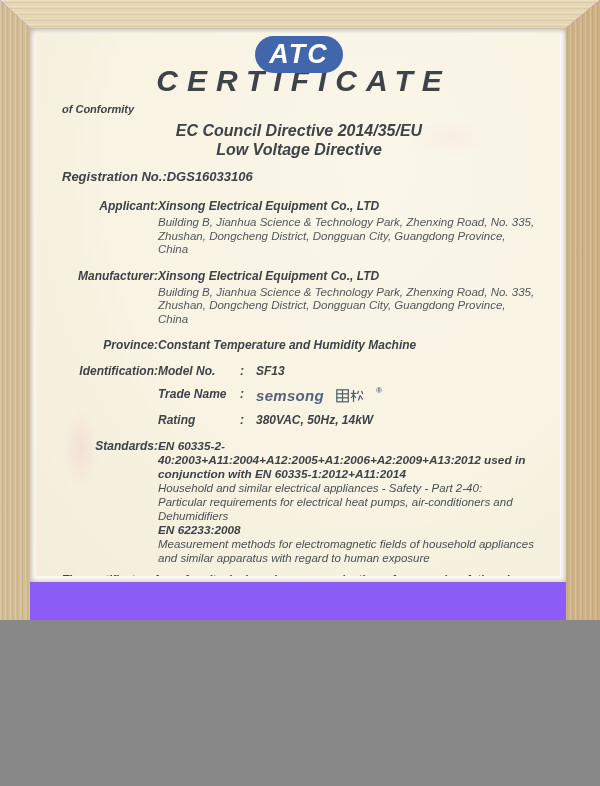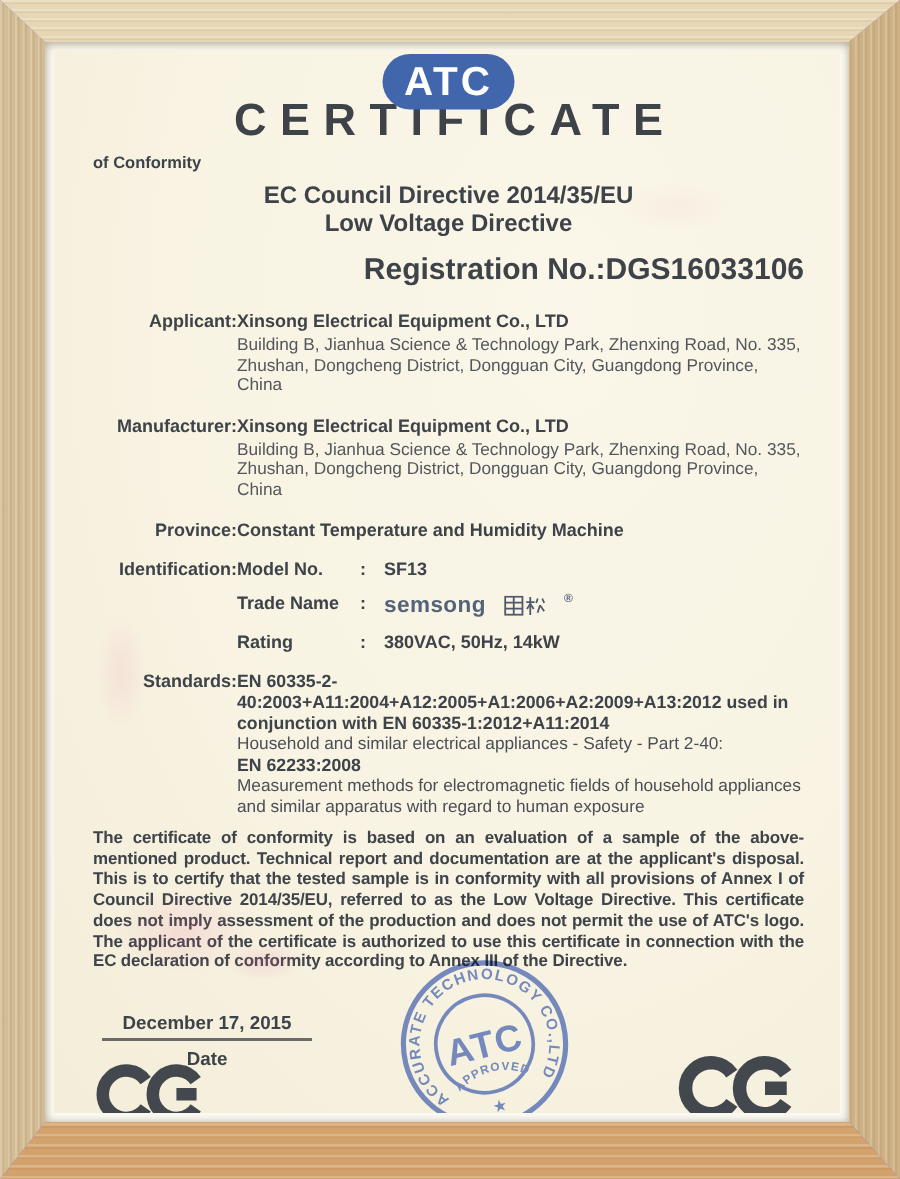--- a/index.html
+++ b/index.html
@@ -1,17 +1,17 @@
 <!DOCTYPE html>
 <html><head>
 <meta charset="utf-8">
 <style>
   html,body{margin:0;padding:0;background:#888;}
-  .scene{position:relative;width:600px;height:786px;overflow:hidden;background:#8b5cf6;
-         font-family:"Liberation Sans","DejaVu Sans",sans-serif;}
+  .scene{position:relative;width:600px;height:620px;overflow:hidden;background:#8b5cf6;
+         font-family:"Liberation Sans","DejaVu Sans",sans-serif;font-style:italic;}
   
   .wood{position:absolute;inset:0;}
   .wood-top{background:
       repeating-linear-gradient(to bottom, rgba(255,255,255,.22) 0 1px, rgba(140,105,60,.10) 2px 3px, transparent 3px 6px),
       linear-gradient(to bottom,#e7d7b4,#d5c09a);
       clip-path:polygon(0 0,600px 0,566px 28px,30px 28px);}
   .wood-right{background:
       repeating-linear-gradient(to right, rgba(255,255,255,.18) 0 1px, rgba(140,105,60,.12) 2px 3px, transparent 3px 5px),
       linear-gradient(to left,#cdb184,#dcc69e);
       clip-path:polygon(600px 0,600px 786px,566px 748px,566px 28px);}
@@ -36,21 +36,21 @@
   .s4{left:360px;top:80px;width:110px;height:50px;background:radial-gradient(closest-side,rgba(235,140,170,.07),transparent 70%);}
   
   .logo-pill{position:relative;z-index:2;width:88px;height:37px;margin:3px auto 0;border-radius:19px;
              background:#4166ab;color:#fff;font-weight:bold;font-size:27px;line-height:37px;
              text-align:center;letter-spacing:2px;}
   .cert-title{position:relative;z-index:1;margin:-7px 0 0;text-align:center;font-size:30px;line-height:30px;
               font-weight:bold;letter-spacing:9px;padding-left:9px;color:#3d4349;}
   .subtitle{margin-top:7px;text-align:left;font-size:11px;font-weight:bold;color:#3d4349;}
   .directive{text-align:center;font-size:16px;font-weight:bold;color:#3d4349;line-height:19px;}
   .directive.first{margin-top:6px;}
-  .registration{margin-top:10px;text-align:right;font-size:20px;font-weight:bold;color:#3d4349;}
+  .registration{margin-top:10px;text-align:left;font-size:13px;font-weight:bold;color:#3d4349;}
   
   .rows{margin-top:15px;}
   .row{display:grid;grid-template-columns:96px 1fr;margin-bottom:12px;}
   .row-label{font-size:12px;font-weight:bold;color:#3d4349;text-align:right;}
   .val-name{font-size:12px;font-weight:bold;color:#3d4349;line-height:14px;}
   .val-addr{font-size:11.5px;line-height:13.5px;color:#53575c;margin-top:3px;}
   .val-plain{font-size:12px;font-weight:bold;color:#3d4349;line-height:14px;}
   .id-grid{display:grid;grid-template-columns:82px 16px 1fr;row-gap:9px;font-size:12px;}
   .id-label,.id-colon{font-weight:bold;color:#3d4349;}
   .id-value{font-weight:bold;color:#3d4349;}
@@ -157,20 +157,21 @@
           <div class="id-colon">:</div>
           <div class="id-value">380VAC, 50Hz, 14kW</div>
         </div>
       </div>
 
       <div class="row std">
         <div class="row-label">Standards:</div>
         <div>
           <div class="std-line bold">EN 60335-2-40:2003+A11:2004+A12:2005+A1:2006+A2:2009+A13:2012 used in conjunction with EN 60335-1:2012+A11:2014</div>
           <div class="std-line">Household and similar electrical appliances - Safety - Part 2-40:</div>
+          <div class="std-line">Particular requirements for electrical heat pumps, air-conditioners and Dehumidifiers</div>
           <div class="std-line bold">EN 62233:2008</div>
           <div class="std-line">Measurement methods for electromagnetic fields of household appliances and similar apparatus with regard to human exposure</div>
         </div>
       </div>
     </div>
 
     <p class="body-par">The certificate of conformity is based on an evaluation of a sample of the above-mentioned product. Technical report and documentation are at the applicant's disposal. This is to certify that the tested sample is in conformity with all provisions of Annex I of Council Directive 2014/35/EU, referred to as the Low Voltage Directive. This certificate does not imply assessment of the production and does not permit the use of ATC's logo. The applicant of the certificate is authorized to use this certificate in connection with the EC declaration of conformity according to Annex III of the Directive.</p>
 
     <div class="zone">
 

